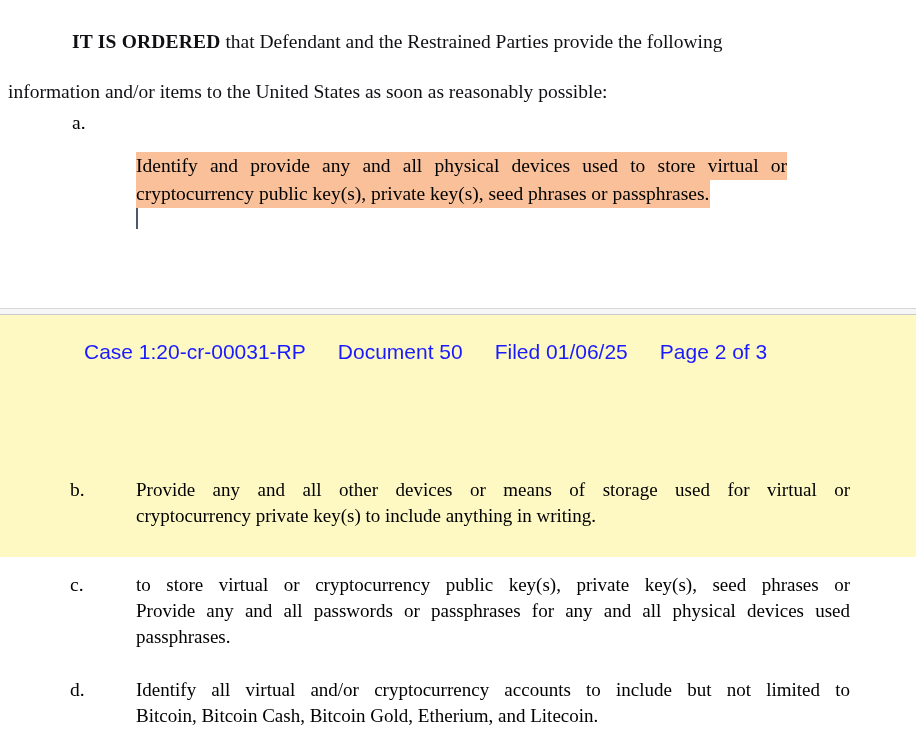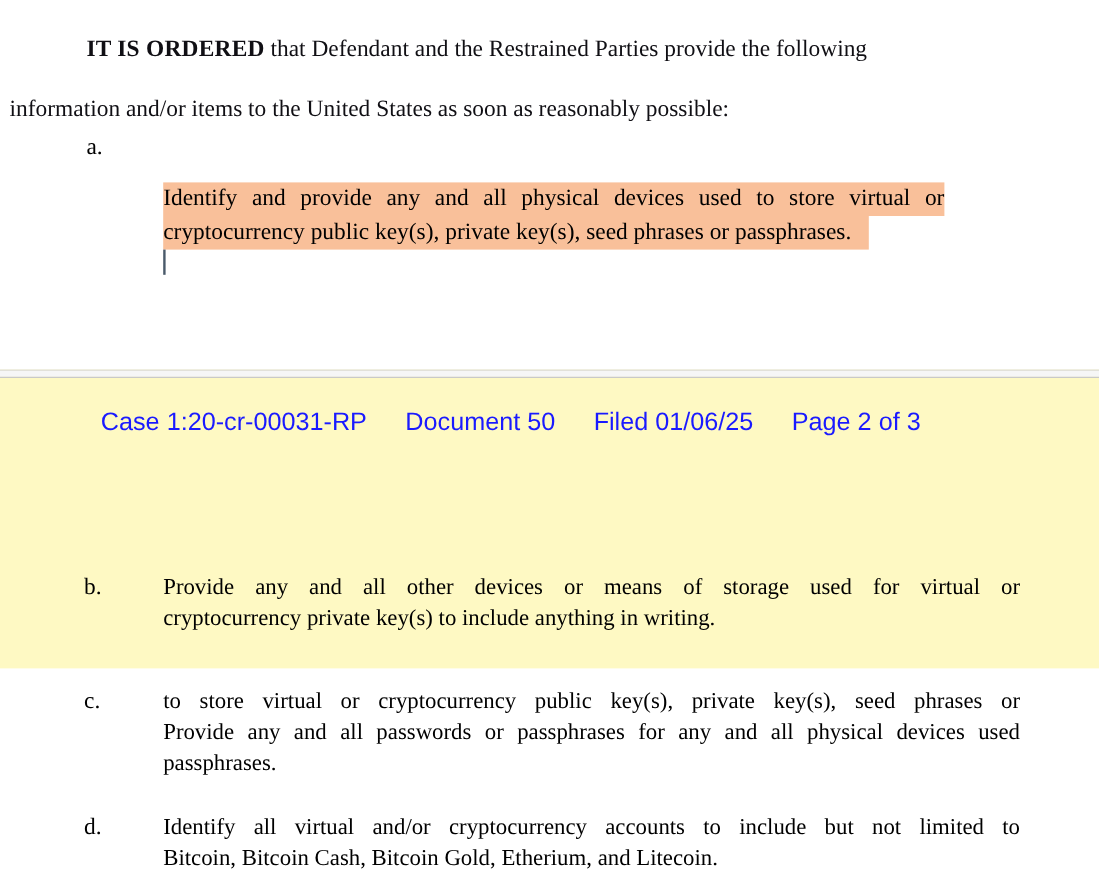--- a/index.html
+++ b/index.html
@@ -97,21 +97,21 @@
     text-align: justify;
     text-justify: inter-word;
     white-space: normal;
   }
   .hl-line.l1 > span.stretch {
     display: inline-block;
     width: 100%;
     text-align: justify;
   }
   .hl-line.l2 {
-    padding-right: 15px;
+    padding-right: 1px;
   }
   .caret {
     display: inline-block;
     width: 2px;
     height: 21px;
     background: #4a5a6a;
     vertical-align: -4px;
     margin-left: 0px;
   }
 

